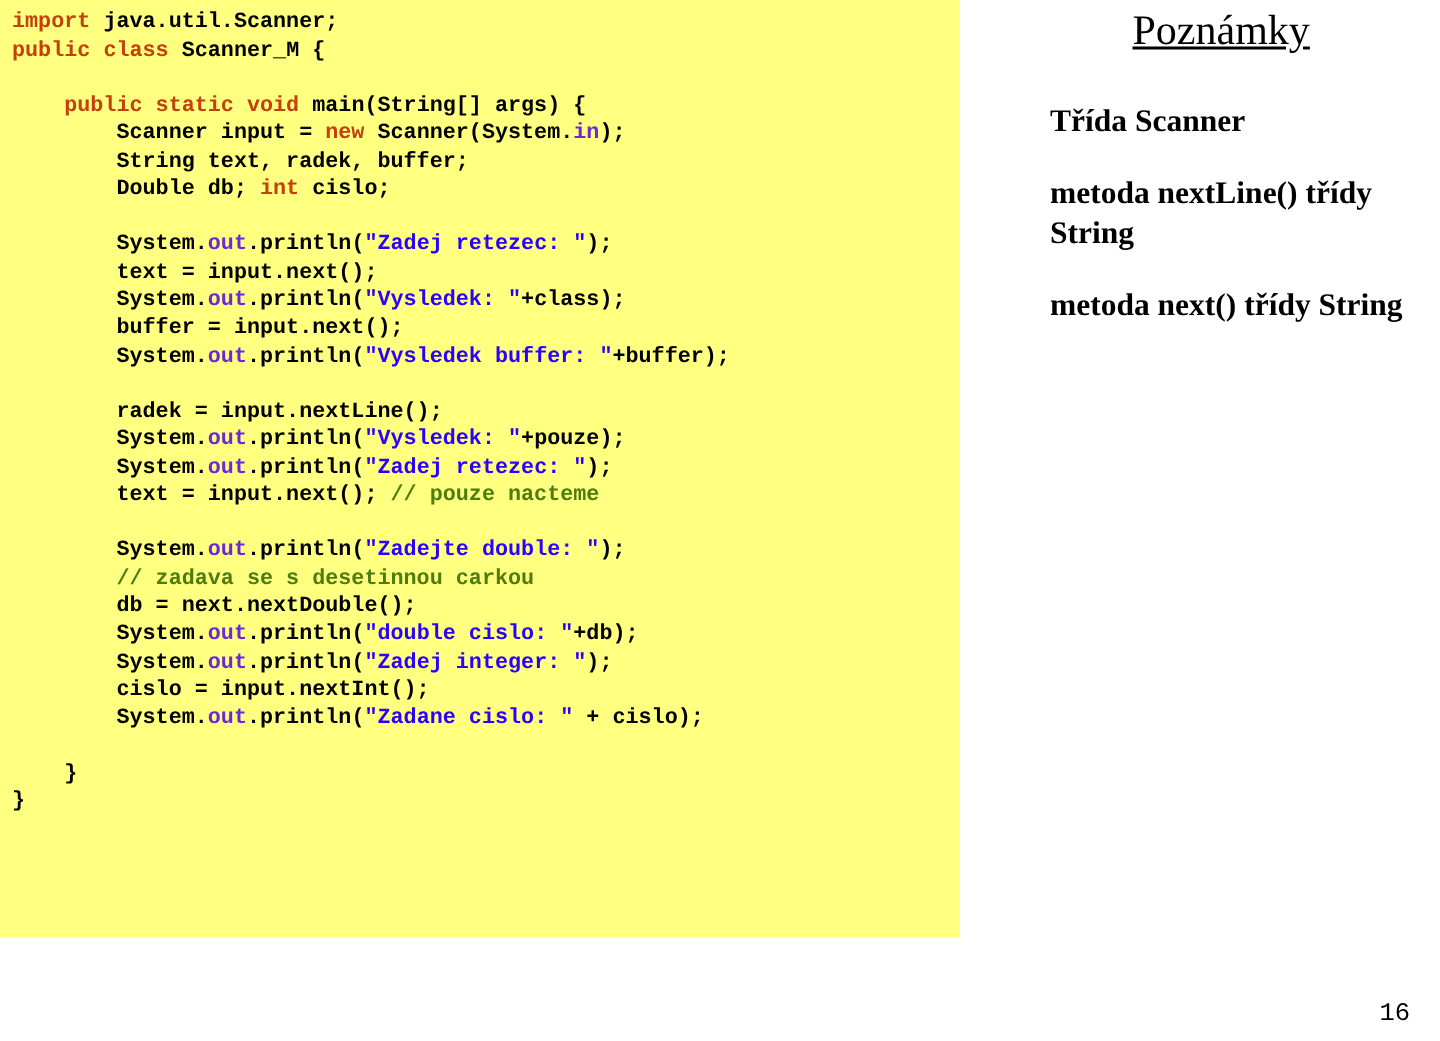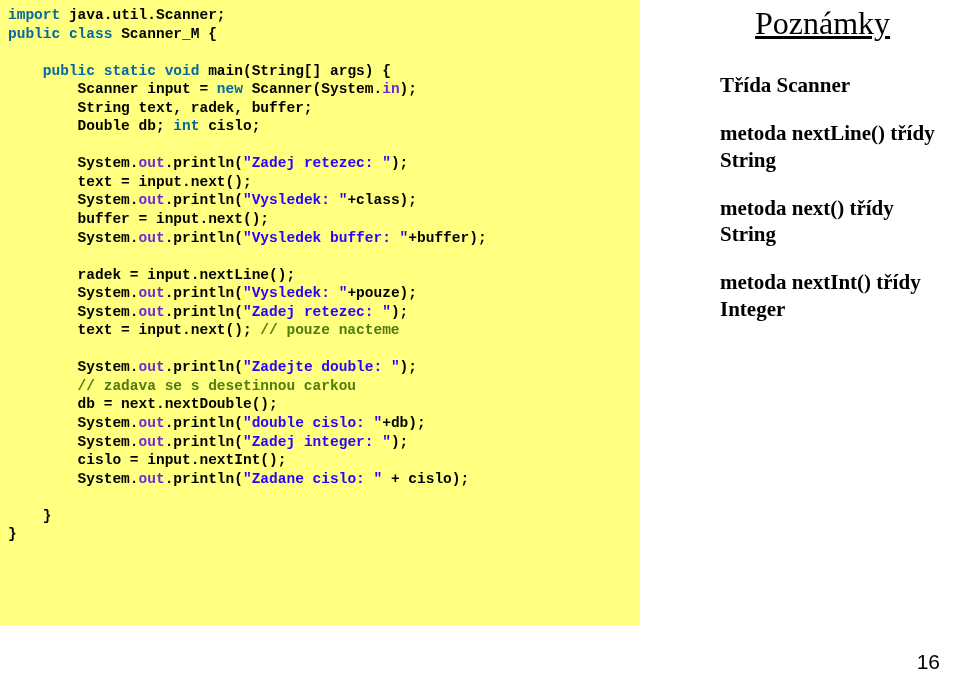--- a/index.html
+++ b/index.html
@@ -1,26 +1,26 @@
 <!DOCTYPE html>
 <html><head>
 <meta charset="utf-8">
 <style>
   * { margin: 0; padding: 0; box-sizing: border-box; }
   body { width: 960px; height: 694px; background: #fff; font-family: Arial, sans-serif; position: relative; }
   .code-box { position: absolute; left: 0; top: 0; width: 640px; height: 625px; background: #ffff80; padding: 6px 8px; font-family: "Courier New", monospace; font-size: 14.5px; font-weight: bold; line-height: 1.28; white-space: pre; }
-  .kw { color: #0369a1; }
+  .kw { color: #c2410c; }
   .str { color: #2a00ff; }
   .prop { color: #6d28d9; }
   .comm { color: #4d7c0f; }
   .sidebar { position: absolute; left: 700px; top: 5px; width: 250px; }
-  .notes-title { font-family: "Times New Roman", serif; font-size: 32px; text-decoration: underline; margin-bottom: 30px; padding-left: 55px; }
+  .notes-title { font-family: "Times New Roman", serif; font-size: 28px; text-decoration: underline; margin-bottom: 30px; padding-left: 55px; }
   .note-block { font-family: "Times New Roman", serif; font-size: 21px; margin-bottom: 22px; line-height: 1.25; }
-  .bold { font-weight: bold; margin-left: 20px; }
-  .page-num { position: absolute; right: 20px; bottom: 20px; font-family: Liberation Sans, sans-serif; font-size: 21px; }
+  .bold { font-weight: bold; }
+  .page-num { position: absolute; right: 20px; bottom: 8px; font-family: Liberation Mono, monospace; font-size: 17px; }
 </style>
 </head>
 <body>
 
 <div class="code-box"><span class="kw">import</span><span> java.util.Scanner;</span>
 <span class="kw">public</span><span> </span><span class="kw">class</span><span> Scanner_M {</span>
 <span></span>
 <span class="kw">    public</span><span> </span><span class="kw">static</span><span> </span><span class="kw">void</span><span> main(String[] args) {</span>
 <span>        Scanner input = </span><span class="kw">new</span><span> Scanner(System.</span><span class="prop">in</span><span>);</span>
 <span>        String text, radek, buffer;</span>
@@ -46,16 +46,15 @@
 <span>        System.</span><span class="prop">out</span><span>.println(</span><span class="str">"Zadane cislo: "</span><span> + cislo);</span>
 <span></span>
 <span>    }</span>
 <span>}</span></div>
 
 <div class="sidebar">
   <div class="notes-title">Poznámky</div>
   <div class="note-block bold">Třída Scanner</div>
   <div class="note-block bold">metoda nextLine() třídy String</div>
   <div class="note-block bold">metoda next() třídy String</div>
-  <div class="note-block bold">metoda nextInt() třídy Integer</div>
 </div>
 
 <div class="page-num">16</div>
 
 </body></html>

